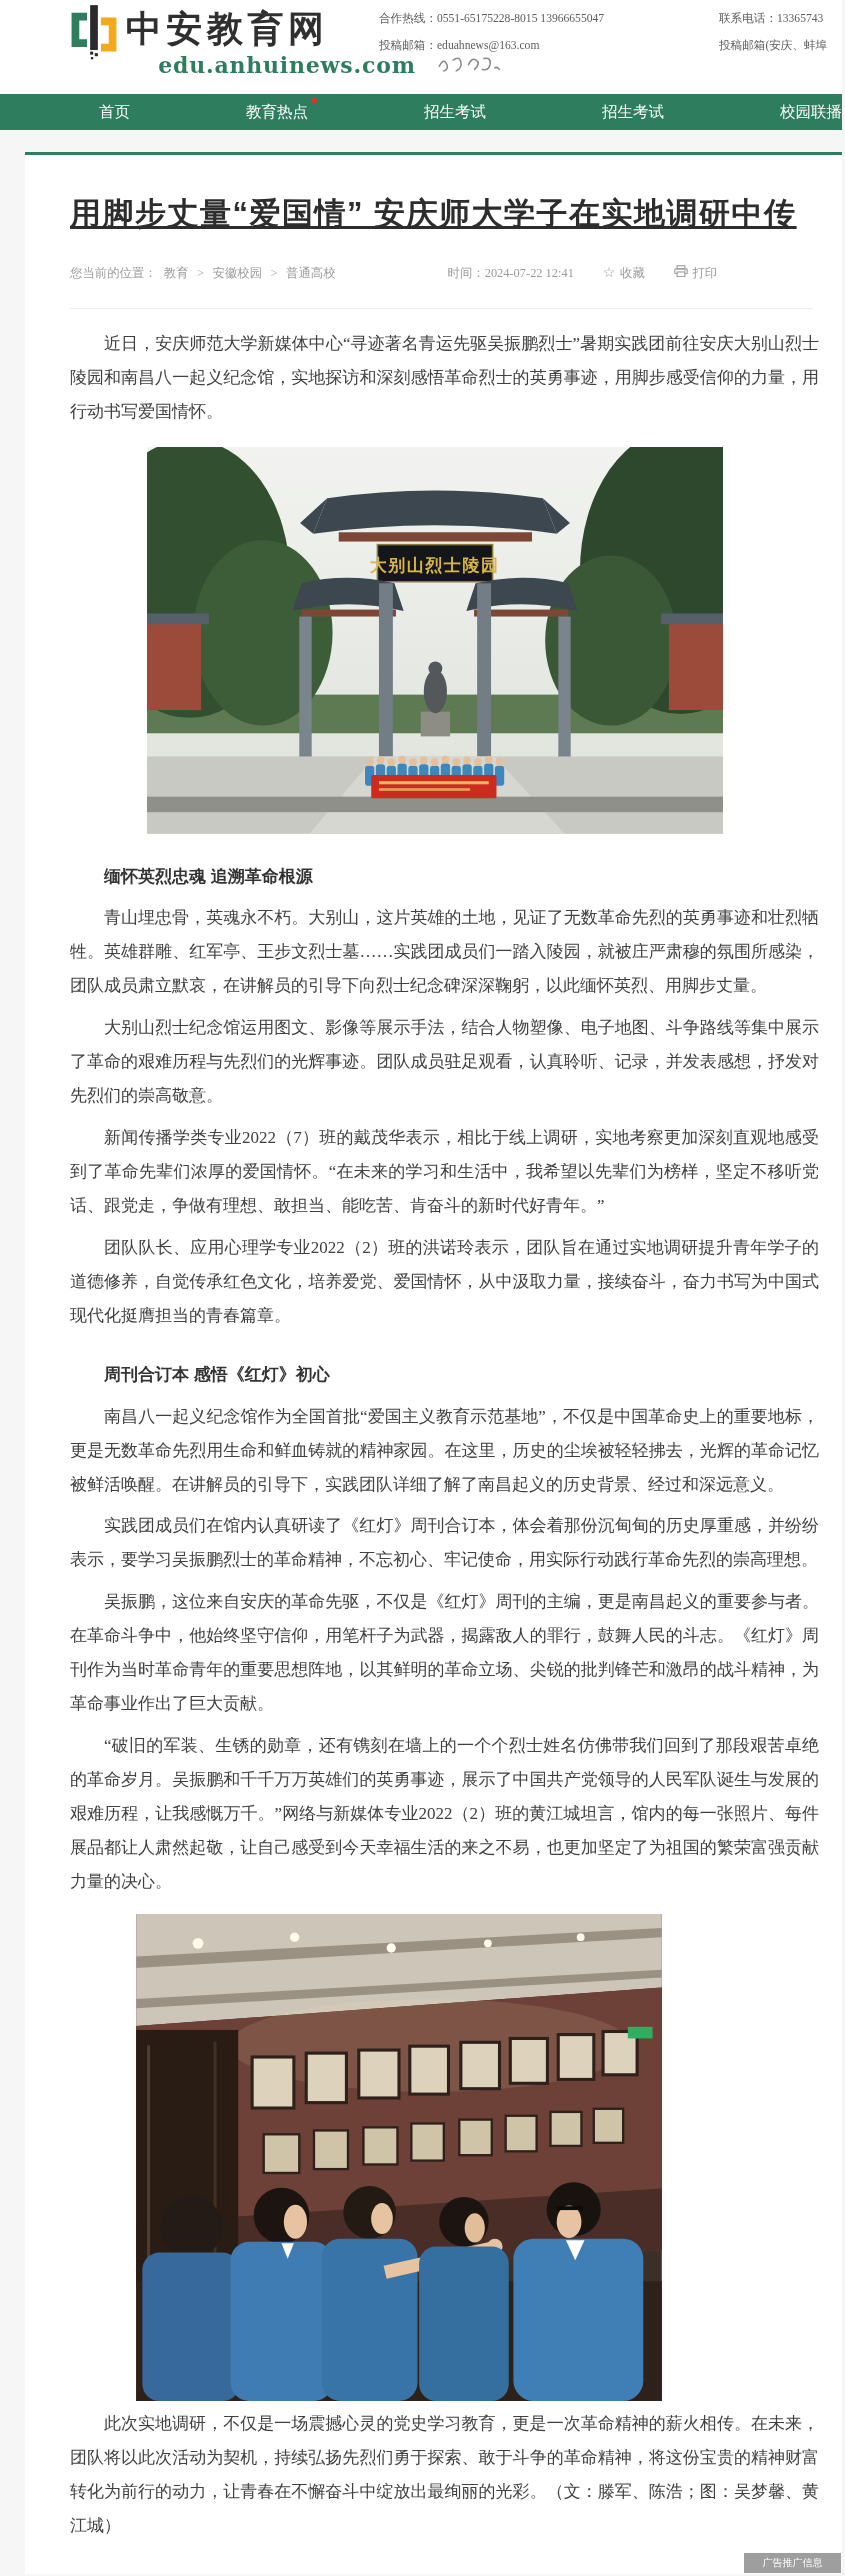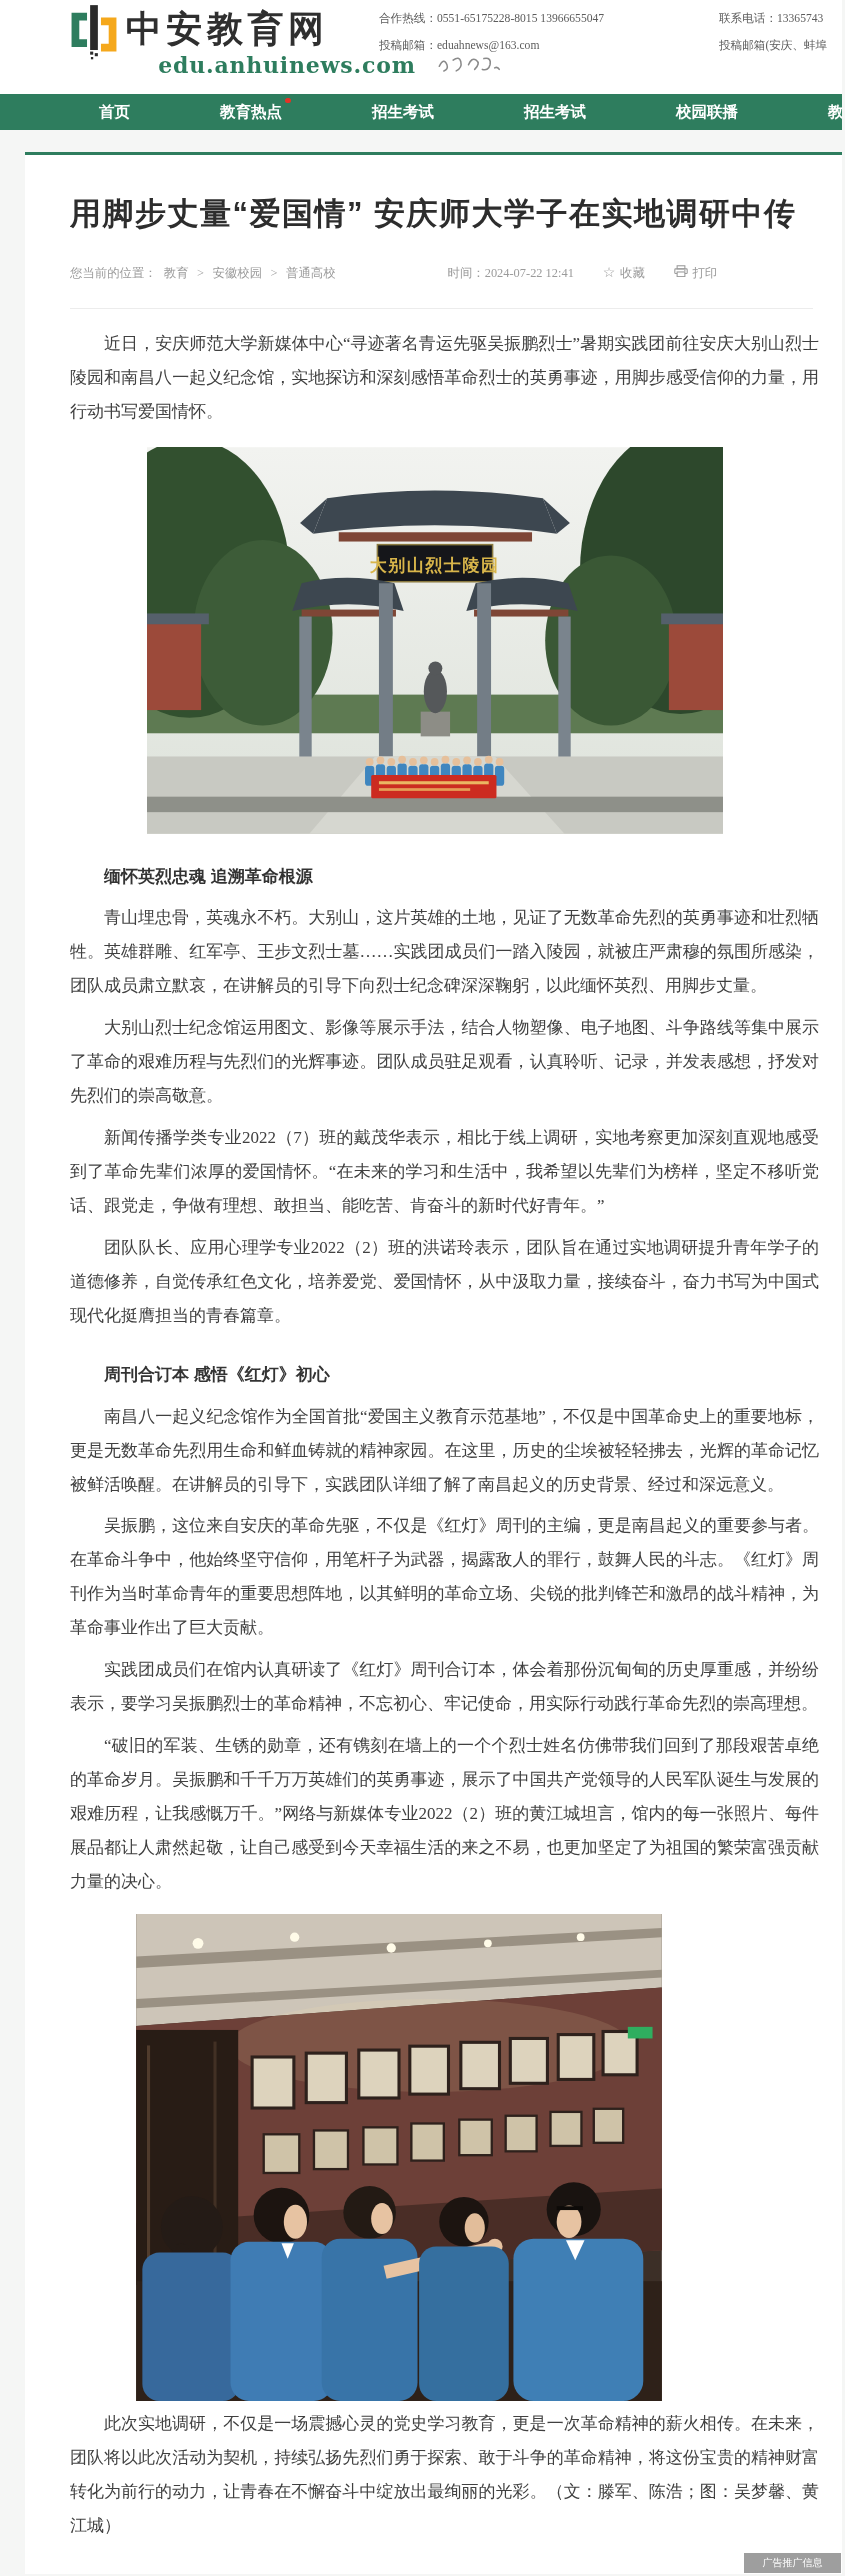--- a/index.html
+++ b/index.html
@@ -13,29 +13,29 @@
            letter-spacing:4.6px;line-height:46px;white-space:nowrap;}
   .logo-sub{display:flex;align-items:center;margin:1.5px 0 0 32.5px;}
   .logo-url{font-family:"DejaVu Serif",serif;font-weight:bold;font-size:22px;color:#2e7d5e;letter-spacing:0.8px;}
   .logo-sign{margin-left:20px;}
   .contact-col{position:absolute;top:4.6px;font-family:"Liberation Serif",serif;font-size:11.6px;
                color:#5c5c5c;line-height:27px;white-space:nowrap;}
   .contact-col.c1{left:379px;}
   .contact-col.c2{left:719px;}
   
   .main-nav{height:36px;background:#2e7d5e;display:flex;align-items:center;
-            padding-left:99px;gap:90px;font-weight:bold;}
+            padding-left:99px;gap:116px;}
   .nav-item{position:relative;color:#ffffff;font-size:15.5px;white-space:nowrap;cursor:pointer;}
   .nav-dot{position:absolute;top:-3.9px;right:-8.5px;width:5.4px;height:5.4px;border-radius:50%;
            background:#e53226;}
   
   .card{margin:21.7px 0 0 25px;background:#ffffff;border-top:3.9px solid #2e7d5e;
         padding:0 29px 31px 45px;}
   .article-title{margin:39px 0 0;font-size:31px;font-weight:bold;color:#2d2d2d;
-                 letter-spacing:1.5px;white-space:nowrap;overflow:hidden;line-height:40px;}
+                 letter-spacing:1.5px;white-space:nowrap;overflow:hidden;line-height:40px;text-decoration:underline;}
   .meta{margin-top:31px;display:flex;align-items:center;font-family:"Liberation Serif",serif;
         font-size:12.4px;color:#9b9b9b;white-space:nowrap;}
   .meta a{color:#9b9b9b;text-decoration:none;margin:0 3.9px;cursor:pointer;}
   .meta .crumb-sep{margin:0 1.5px;}
   .meta .time{margin-left:108px;}
   .meta .act{margin-left:29px;display:flex;align-items:center;gap:4.6px;cursor:pointer;}
   .star{font-size:14px;line-height:12.4px;}
   .divider{border:none;border-top:0.8px solid #ececec;margin:26px 0 0;}
   .body p{font-family:"Liberation Serif",serif;font-size:17px;line-height:34px;color:#404040;
           margin:7.7px 0 0;text-indent:2em;text-align:justify;width:749px;}
@@ -221,22 +221,22 @@
         </svg>
       </figure>
 
       <p class="sec">缅怀英烈忠魂 追溯革命根源</p>
       <p class="after-head">青山埋忠骨，英魂永不朽。大别山，这片英雄的土地，见证了无数革命先烈的英勇事迹和壮烈牺牲。英雄群雕、红军亭、王步文烈士墓……实践团成员们一踏入陵园，就被庄严肃穆的氛围所感染，团队成员肃立默哀，在讲解员的引导下向烈士纪念碑深深鞠躬，以此缅怀英烈、用脚步丈量。</p>
       <p>大别山烈士纪念馆运用图文、影像等展示手法，结合人物塑像、电子地图、斗争路线等集中展示了革命的艰难历程与先烈们的光辉事迹。团队成员驻足观看，认真聆听、记录，并发表感想，抒发对先烈们的崇高敬意。</p>
       <p>新闻传播学类专业2022（7）班的戴茂华表示，相比于线上调研，实地考察更加深刻直观地感受到了革命先辈们浓厚的爱国情怀。“在未来的学习和生活中，我希望以先辈们为榜样，坚定不移听党话、跟党走，争做有理想、敢担当、能吃苦、肯奋斗的新时代好青年。”</p>
       <p>团队队长、应用心理学专业2022（2）班的洪诺玲表示，团队旨在通过实地调研提升青年学子的道德修养，自觉传承红色文化，培养爱党、爱国情怀，从中汲取力量，接续奋斗，奋力书写为中国式现代化挺膺担当的青春篇章。</p>
       <p class="sec">周刊合订本 感悟《红灯》初心</p>
       <p class="after-head">南昌八一起义纪念馆作为全国首批“爱国主义教育示范基地”，不仅是中国革命史上的重要地标，更是无数革命先烈用生命和鲜血铸就的精神家园。在这里，历史的尘埃被轻轻拂去，光辉的革命记忆被鲜活唤醒。在讲解员的引导下，实践团队详细了解了南昌起义的历史背景、经过和深远意义。</p>
+      <p>实践团成员们在馆内认真研读了《红灯》周刊合订本，体会着那份沉甸甸的历史厚重感，并纷纷表示，要学习吴振鹏烈士的革命精神，不忘初心、牢记使命，用实际行动践行革命先烈的崇高理想。</p>
       <p>吴振鹏，这位来自安庆的革命先驱，不仅是《红灯》周刊的主编，更是南昌起义的重要参与者。在革命斗争中，他始终坚守信仰，用笔杆子为武器，揭露敌人的罪行，鼓舞人民的斗志。《红灯》周刊作为当时革命青年的重要思想阵地，以其鲜明的革命立场、尖锐的批判锋芒和激昂的战斗精神，为革命事业作出了巨大贡献。</p>
-      <p>实践团成员们在馆内认真研读了《红灯》周刊合订本，体会着那份沉甸甸的历史厚重感，并纷纷表示，要学习吴振鹏烈士的革命精神，不忘初心、牢记使命，用实际行动践行革命先烈的崇高理想。</p>
       <p>“破旧的军装、生锈的勋章，还有镌刻在墙上的一个个烈士姓名仿佛带我们回到了那段艰苦卓绝的革命岁月。吴振鹏和千千万万英雄们的英勇事迹，展示了中国共产党领导的人民军队诞生与发展的艰难历程，让我感慨万千。”网络与新媒体专业2022（2）班的黄江城坦言，馆内的每一张照片、每件展品都让人肃然起敬，让自己感受到今天幸福生活的来之不易，也更加坚定了为祖国的繁荣富强贡献力量的决心。</p>
 
       <figure class="fig2">
         <svg width="526" height="487" viewBox="0 0 680 630">
           <rect width="680" height="630" fill="#3c2f27"></rect>
 
           <polygon points="0,0 680,0 680,95 0,145" fill="#cdc5b8"></polygon>
           <polygon points="0,55 680,18 680,30 0,70" fill="#9a9183"></polygon>
           <polygon points="0,110 680,72 680,82 0,122" fill="#9a9183"></polygon>
           <g fill="#fffbe8">

